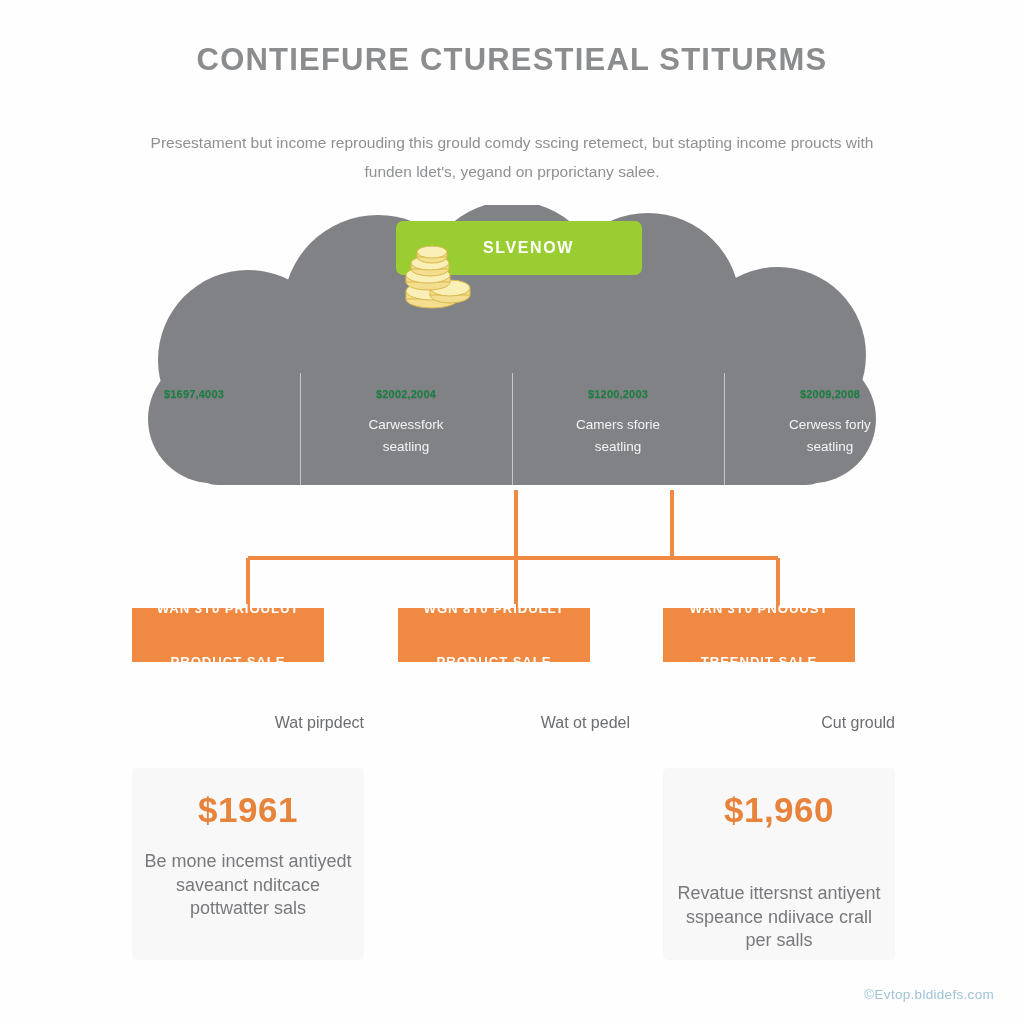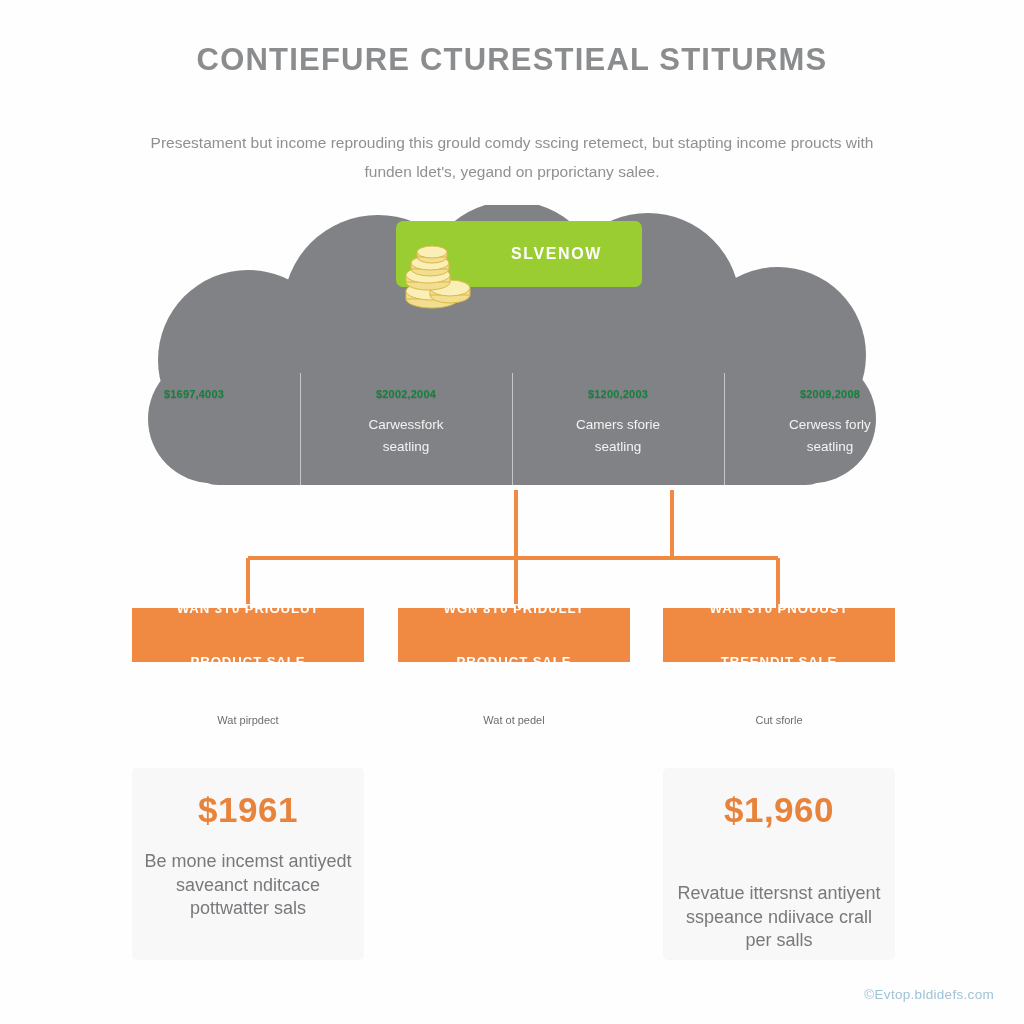--- a/index.html
+++ b/index.html
@@ -95,27 +95,27 @@
     color: #f4f4f4;
     font-weight: 400;
   }
 
   
   .green-badge {
     position: absolute;
     left: 396px;
     top: 221px;
     width: 246px;
-    height: 66px;
+    height: 54px;
     background: #9ACD32;
     border-radius: 7px;
     display: flex;
     align-items: center;
     justify-content: flex-end;
-    padding-right: 40px;
+    padding-right: 68px;
     box-sizing: border-box;
     z-index: 6;
   }
   .green-badge-label {
     color: #ffffff;
     font-size: 16px;
     font-weight: bold;
     letter-spacing: 1.6px;
   }
   .coin-stack {
@@ -142,21 +142,21 @@
     position: absolute;
     left: 0;
     top: 608px;
     width: 1024px;
     height: 54px;
     z-index: 3;
   }
   .banner {
     position: absolute;
     top: 0;
-    width: 232px;
+    width: 192px;
     height: 54px;
     background: #F08A42;
     display: flex;
     flex-direction: column;
     align-items: center;
     justify-content: center;
     color: #ffffff;
     font-size: 13.2px;
     font-weight: bold;
     letter-spacing: 0.9px;
@@ -174,22 +174,22 @@
     position: absolute;
     left: 0;
     top: 714px;
     width: 1024px;
     height: 24px;
   }
   .caption {
     position: absolute;
     top: 0;
     width: 232px;
-    text-align: center;
-    font-size: 11px;
+    text-align: right;
+    font-size: 16px;
     color: #6b6d70;
   }
   .caption.c1 { left: 132px; }
   .caption.c2 { left: 398px; }
   .caption.c3 { left: 663px; }
 
   .card-row {
     position: absolute;
     left: 0;
     top: 758px;
@@ -337,21 +337,21 @@
     </div>
     <div class="banner b3">
       <span>WAN 3T0 PNOUUST</span>
       <span>TREENDIT SALE</span>
     </div>
   </div>
 
   <div class="caption-row">
     <div class="caption c1">Wat pirpdect</div>
     <div class="caption c2">Wat ot pedel</div>
-    <div class="caption c3">Cut sforle</div>
+    <div class="caption c3">Cut grould</div>
   </div>
 
   <div class="card-row">
     <div class="card k1">
       <div class="card-value">$1961</div>
       <div class="card-text">Be mone incemst antiyedt saveanct nditcace pottwatter sals</div>
     </div>
     <div class="card k3">
       <div class="card-value">$1,960</div>
       <div class="card-text">Revatue ittersnst antiyent sspeance ndiivace crall per salls</div>

